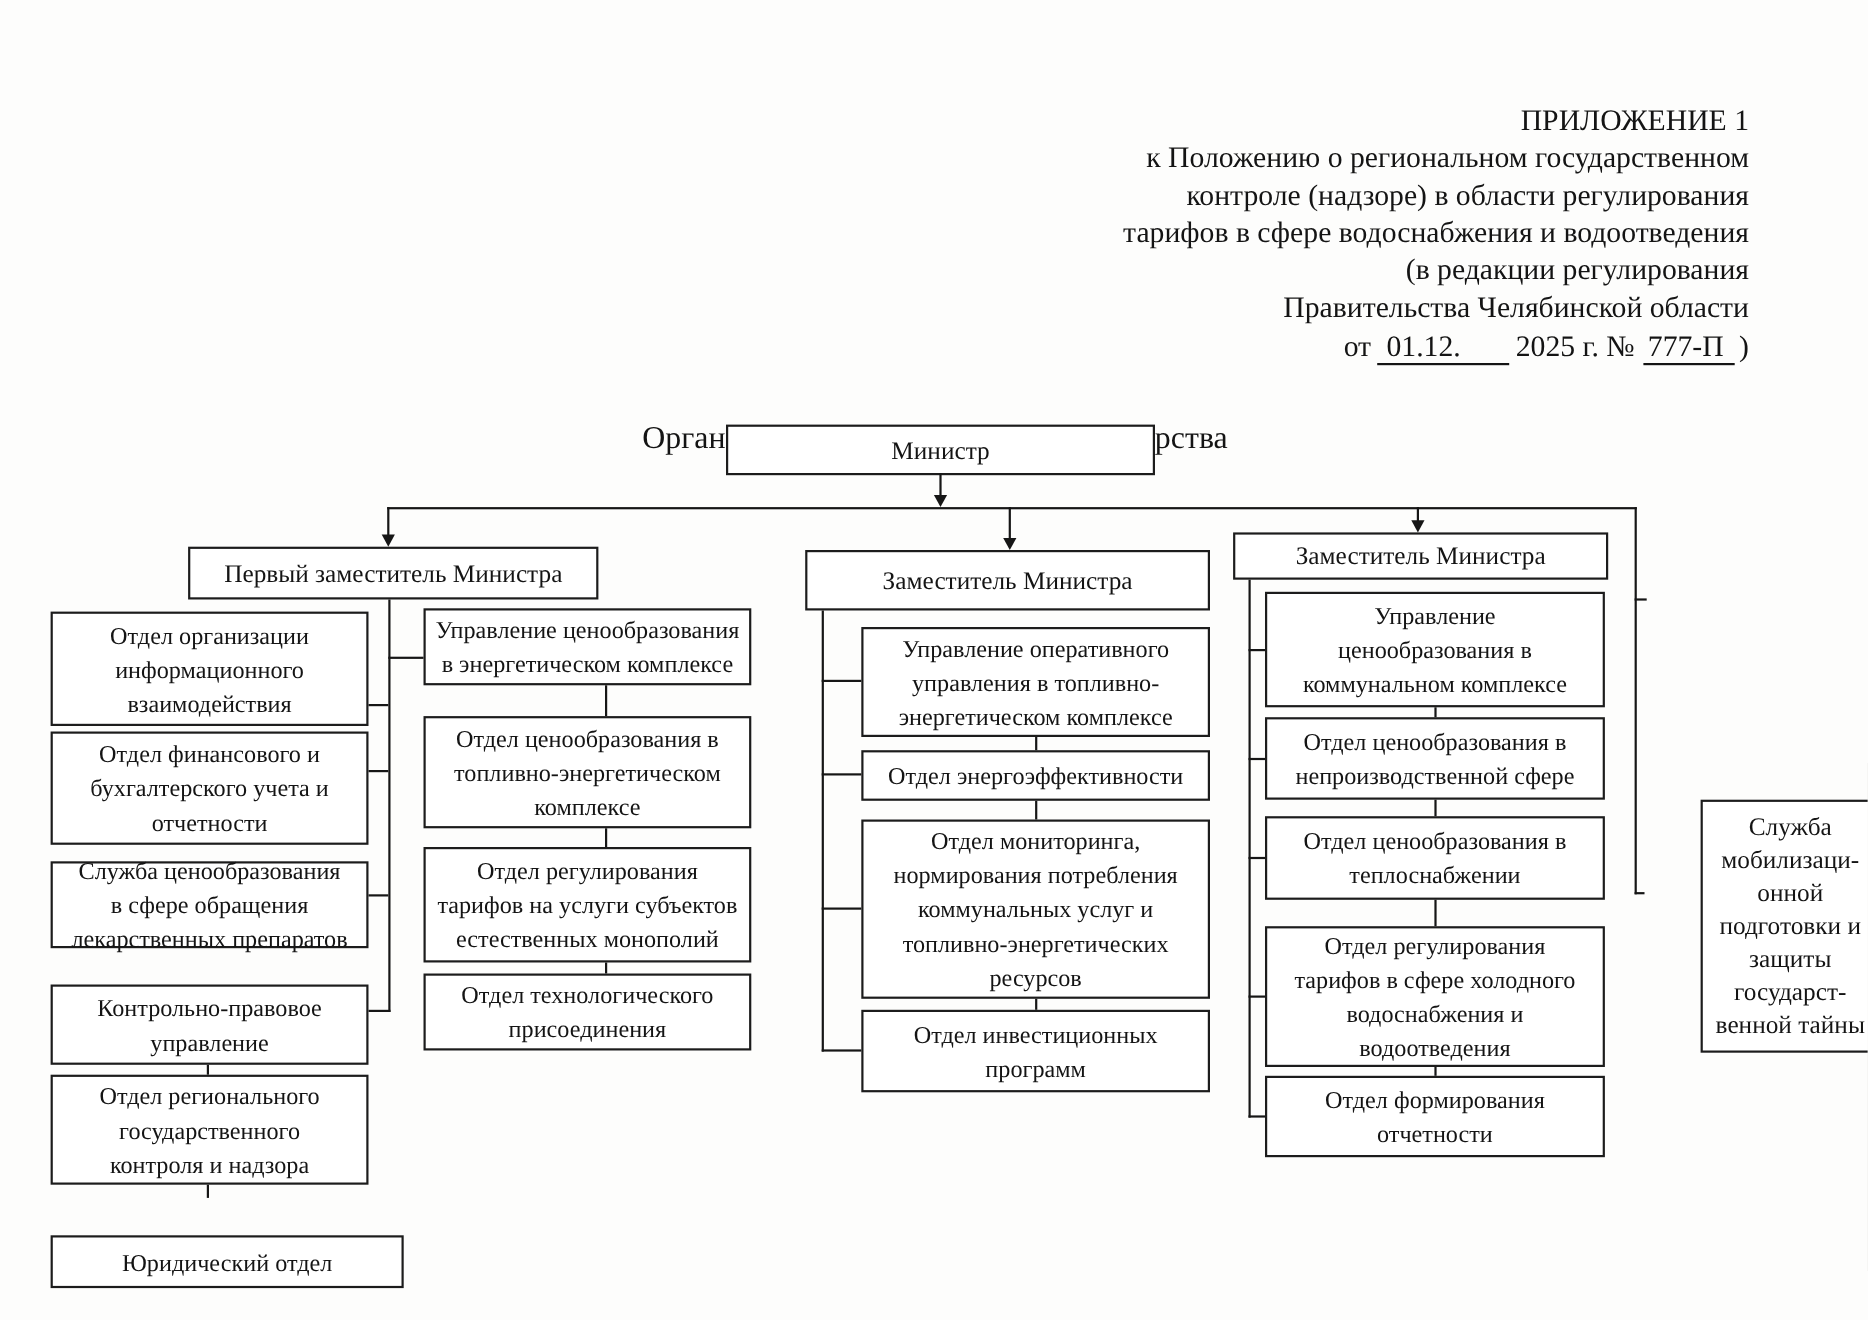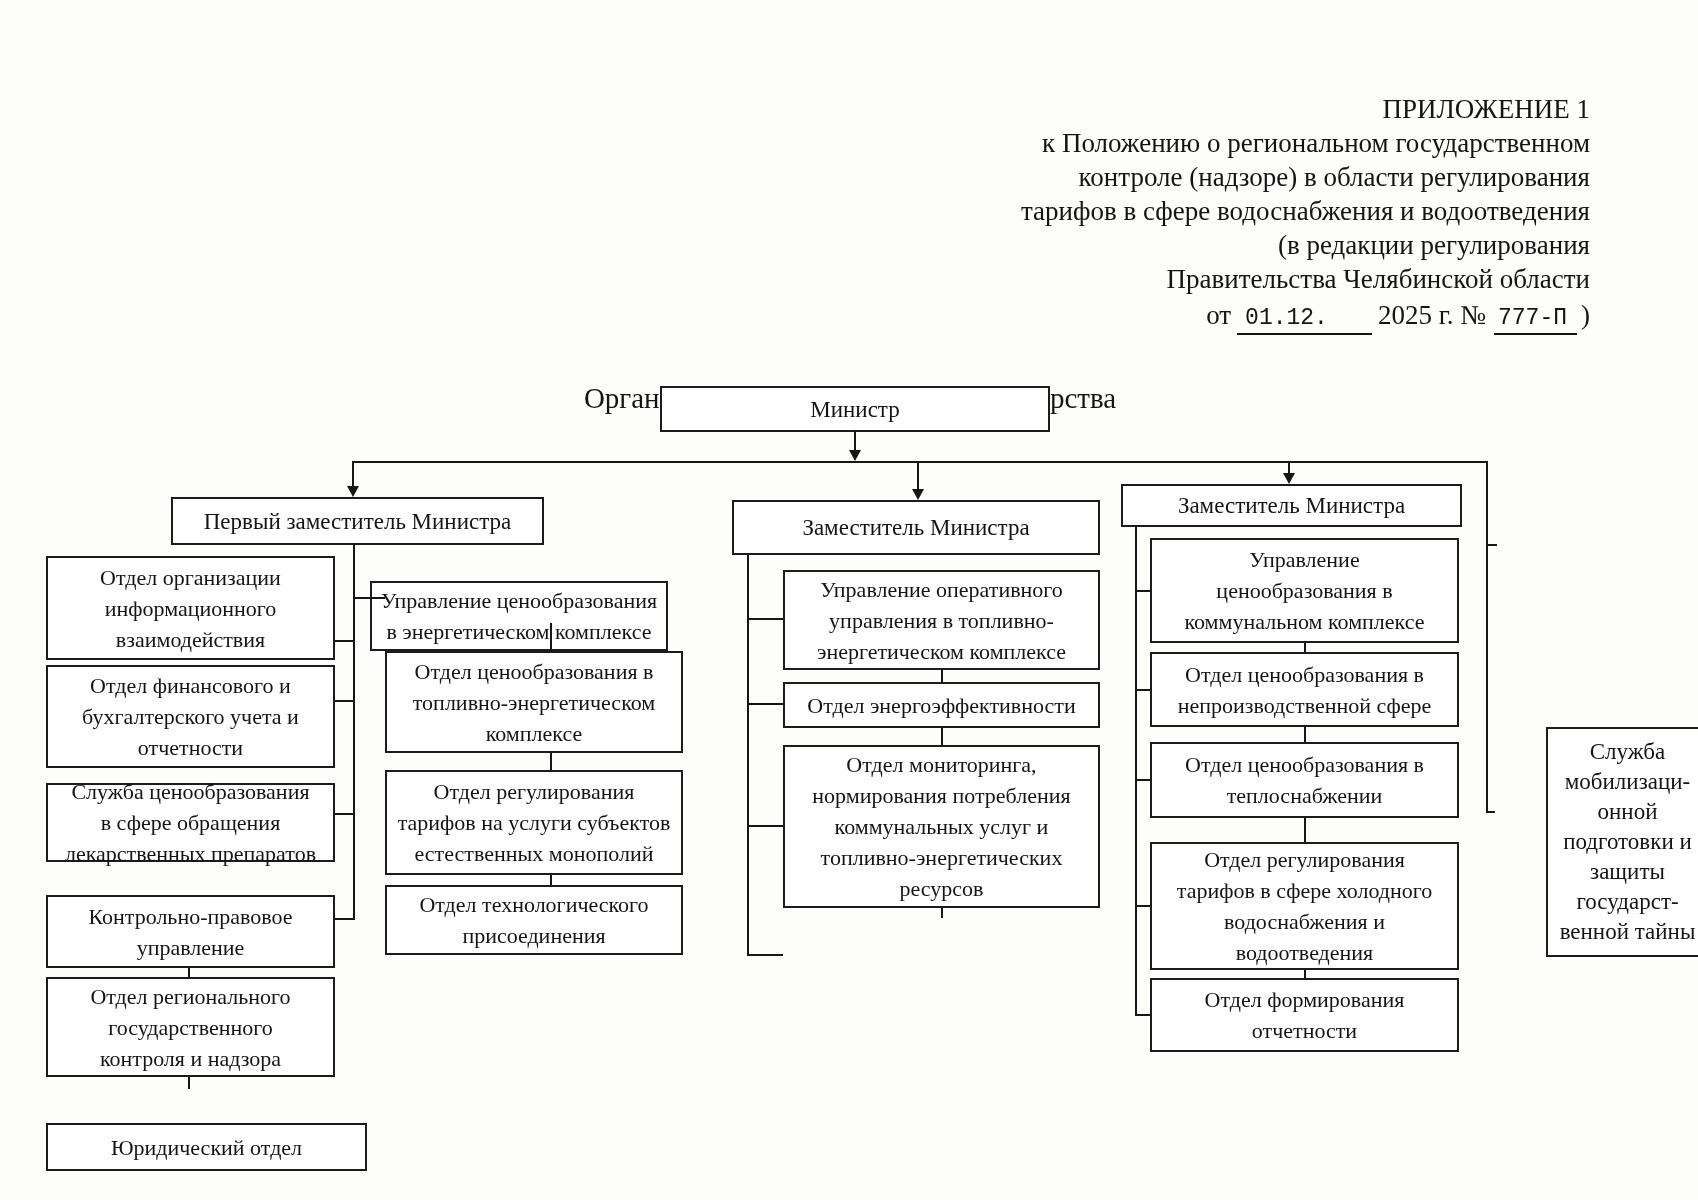--- a/index.html
+++ b/index.html
@@ -7,21 +7,21 @@
     position:relative;width:1698px;height:1200px;margin:0 auto;
     background:#fdfdfc;overflow:hidden;
     font-family:"Liberation Serif", serif;color:#141414;
   }
   .hdr{
     position:absolute;left:930px;top:92px;width:660px;
     text-align:right;font-size:27px;line-height:34px;
   }
   .hdr .dateline{margin-top:2px;white-space:nowrap;}
   .fill-mono{
-    font-family:Liberation Mono, monospace;font-size:23px;
+    font-family:Liberation Serif, serif;font-size:27px;
     border-bottom:2.5px solid #141414;display:inline-block;line-height:27px;
   }
   .fill-date{padding:0 44px 1px 8px;margin:0 6px;}
   .fill-num{padding:0 10px 1px 4px;margin:0 4px 0 8px;}
   .chart-title{
     position:absolute;left:500px;top:338px;width:700px;text-align:center;
     font-size:29px;
     margin-top:44px;
   }
   .box{
@@ -71,41 +71,43 @@
   <div class="box" style="left:46px;top:783px;width:289px;height:79px;">Служба ценообразования
 в сфере обращения
 лекарственных препаратов</div>
   <div class="box" style="left:46px;top:895px;width:289px;height:73px;">Контрольно-правовое
 управление</div>
   <div class="box" style="left:46px;top:977px;width:289px;height:100px;">Отдел регионального
 государственного
 контроля и надзора</div>
   <div class="box" style="left:46px;top:1123px;width:321px;height:48px;">Юридический отдел</div>
 
-  <div class="box" style="left:370px;top:553px;width:298px;height:70px;margin-top:28px;">Управление ценообразования
+  <div class="box" style="left:385px;top:553px;width:298px;height:70px;">Управление ценообразования
 в энергетическом комплексе</div>
   <div class="box" style="left:385px;top:651px;width:298px;height:102px;">Отдел ценообразования в
 топливно-энергетическом
 комплексе</div>
   <div class="box" style="left:385px;top:770px;width:298px;height:105px;">Отдел регулирования
 тарифов на услуги субъектов
 естественных монополий</div>
   <div class="box" style="left:385px;top:885px;width:298px;height:70px;">Отдел технологического
 присоединения</div>
 
   <div class="box head" style="left:732px;top:500px;width:368px;height:55px;">Заместитель Министра</div>
   <div class="box" style="left:783px;top:570px;width:317px;height:100px;">Управление оперативного
 управления в топливно-
 энергетическом комплексе</div>
   <div class="box" style="left:783px;top:682px;width:317px;height:46px;">Отдел энергоэффективности</div>
   <div class="box" style="left:783px;top:745px;width:317px;height:163px;">Отдел мониторинга,
 нормирования потребления
 коммунальных услуг и
 топливно-энергетических
 ресурсов</div>
+  <div class="box" style="left:783px;top:918px;width:317px;height:75px;">Отдел инвестиционных
+программ</div>
 
   <div class="box head" style="left:1121px;top:484px;width:341px;height:43px;">Заместитель Министра</div>
   <div class="box" style="left:1150px;top:538px;width:309px;height:105px;">Управление
 ценообразования в
 коммунальном комплексе</div>
   <div class="box" style="left:1150px;top:652px;width:309px;height:75px;">Отдел ценообразования в
 непроизводственной сфере</div>
   <div class="box" style="left:1150px;top:742px;width:309px;height:76px;">Отдел ценообразования в
 теплоснабжении</div>
   <div class="box" style="left:1150px;top:842px;width:309px;height:128px;">Отдел регулирования

